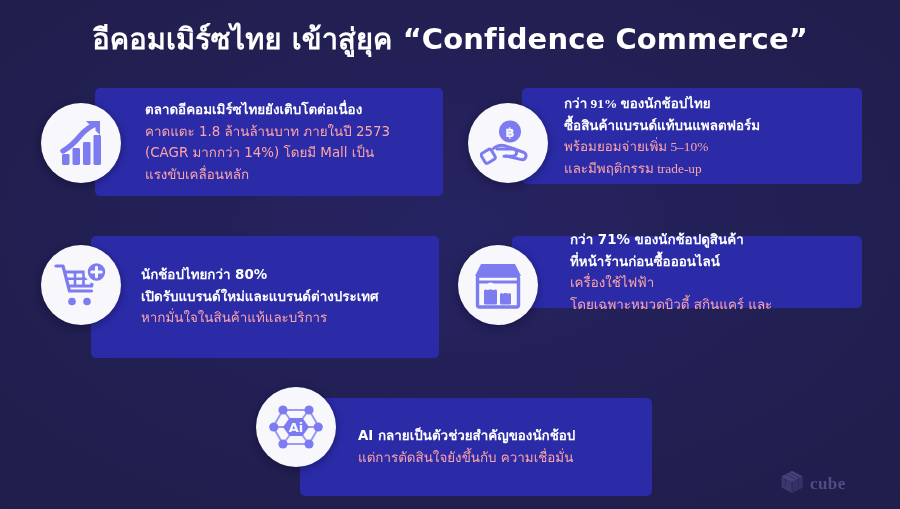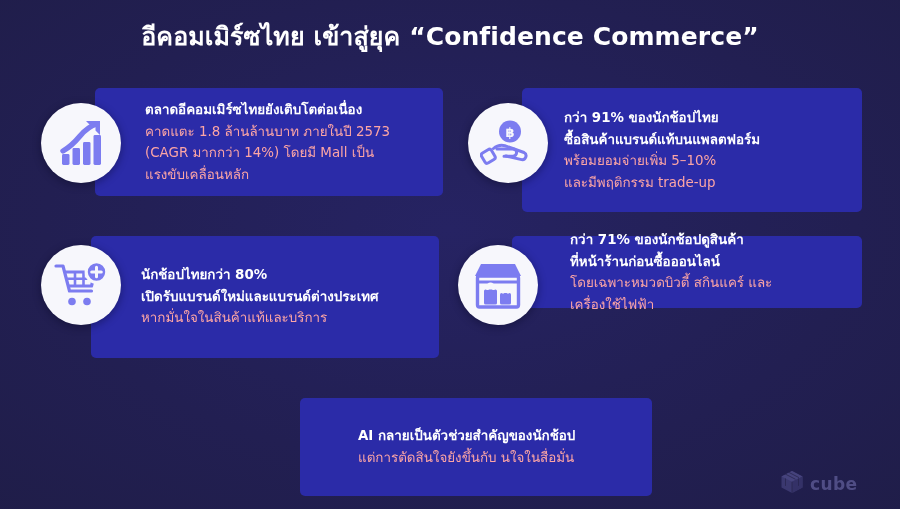--- a/index.html
+++ b/index.html
@@ -24,36 +24,36 @@
   }
 
   
   .title {
     position: absolute;
     top: 22px;
     left: 0;
     width: 900px;
     text-align: center;
     color: #ffffff;
-    font-size: 25px;
+    font-size: 29px;
     font-weight: bold;
     letter-spacing: 0.1px;
     line-height: 1.2;
     white-space: nowrap;
   }
 
   
   .card {
     position: absolute;
     background: #2b2ba8;
     border-radius: 5px;
     box-sizing: border-box;
   }
   .card-1 { left: 95px; top: 88px;  width: 348px; height: 108px; }
-  .card-2 { left: 522px; top: 88px;  width: 340px; height: 124px; }
+  .card-2 { left: 522px; top: 88px;  width: 340px; height: 96px; font-family: Liberation Serif, serif; }
   .card-3 { left: 91px; top: 236px; width: 348px; height: 122px; }
   .card-4 { left: 512px; top: 236px; width: 350px; height: 72px; }
   .card-5 { left: 300px; top: 398px; width: 352px; height: 98px; }
 
   .card-text {
     position: absolute;
     top: 50%;
     transform: translateY(-50%);
     color: #ffffff;
     font-size: 13.4px;
@@ -91,20 +91,21 @@
 
   
   .logo {
     position: absolute;
     left: 779px;
     top: 469px;
     display: flex;
     align-items: center;
     gap: 5px;
     opacity: 0.62;
+    font-family: Liberation Serif, serif;
   }
   .logo-text {
     color: #6d6aa8;
     font-size: 17px;
     font-weight: 600;
     letter-spacing: 0.4px;
   }
 </style>
 </head>
 <body>
@@ -168,43 +169,61 @@
       <circle cx="33" cy="40.5" r="3.8" fill="#7c7cf0"></circle>
       <circle cx="42.5" cy="11" r="10.3" fill="#7c7cf0" stroke="#f7f7fc" stroke-width="3.2"></circle>
       <path d="M42.5 6.2 v9.6 M37.7 11 h9.6" stroke="#f7f7fc" stroke-width="3" stroke-linecap="round"></path>
     </svg>
   </div>
 
   <div class="card card-4">
     <div class="card-text">
       <div class="line-bold">กว่า 71% ของนักช้อปดูสินค้า</div>
       <div class="line-bold">ที่หน้าร้านก่อนซื้อออนไลน์</div>
+      <div class="line-normal">เครื่องใช้ไฟฟ้า</div>
       <div class="line-normal">โดยเฉพาะหมวดบิวตี้ สกินแคร์ และ</div>
-      <div class="line-normal">เครื่องใช้ไฟฟ้า</div>
     </div>
   </div>
   <div class="icon-circle icon-4">
     <svg width="54" height="50" viewBox="0 0 54 50" aria-hidden="true">
       <path d="M4 16 L10 4 h34 l6 12 Z" fill="#7c7cf0"></path>
       <rect x="6.5" y="16" width="41" height="31" rx="2" fill="none" stroke="#7c7cf0" stroke-width="3.4"></rect>
       <path d="M6.5 22 h41" stroke="#7c7cf0" stroke-width="3" fill="none"></path>
       <g fill="#7c7cf0">
         <rect x="13" y="29.5" width="13" height="15" rx="1.6"></rect>
         <rect x="29" y="33" width="11" height="11.5" rx="1.6"></rect>
       </g>
       <path d="M16.5 30 v-3.2 a3 3 0 0 1 6 0 v3.2" fill="none" stroke="#f7f7fc" stroke-width="2.4"></path>
       <path d="M32 33.4 v-2.6 a2.5 2.5 0 0 1 5 0 v2.6" fill="none" stroke="#f7f7fc" stroke-width="2.2"></path>
     </svg>
   </div>
 
   <div class="card card-5">
     <div class="card-text">
       <div class="line-bold">AI กลายเป็นตัวช่วยสำคัญของนักช้อป</div>
-      <div class="line-normal">แต่การตัดสินใจยังขึ้นกับ นใจในสื่อมั่น</div>
-    </div>
+      <div class="line-normal">แต่การตัดสินใจยังขึ้นกับ ความเชื่อมั่น</div>
+    </div>
+  </div>
+  <div class="icon-circle icon-5">
+    <svg width="54" height="52" viewBox="0 0 54 52" aria-hidden="true">
+      <g stroke="#9a9af2" stroke-width="2" fill="none">
+        <path d="M14 9 H40 L50 26 L40 43 H14 L4 26 Z"></path>
+        <path d="M14 9 L27 26 M40 9 L27 26 M4 26 H27 M50 26 H27 M14 43 L27 26 M40 43 L27 26"></path>
+      </g>
+      <path d="M20.5 17 H33.5 L40 26 L33.5 35 H20.5 L14 26 Z" fill="#7c7cf0"></path>
+      <text x="27" y="31" text-anchor="middle" font-family="'DejaVu Sans','Liberation Sans',sans-serif" font-size="13" font-weight="bold" fill="#f7f7fc">Ai</text>
+      <g fill="#7c7cf0">
+        <circle cx="14" cy="9" r="4.6"></circle>
+        <circle cx="40" cy="9" r="4.6"></circle>
+        <circle cx="4.8" cy="26" r="4.6"></circle>
+        <circle cx="49.2" cy="26" r="4.6"></circle>
+        <circle cx="14" cy="43" r="4.6"></circle>
+        <circle cx="40" cy="43" r="4.6"></circle>
+      </g>
+    </svg>
   </div>
 
   <div class="logo">
     <span>
       <svg width="26" height="26" viewBox="0 0 26 26" aria-hidden="true">
         <path d="M13 2 L23.5 7.4 V18.6 L13 24 L2.5 18.6 V7.4 Z" fill="#4b4885"></path>
         <path d="M13 2 L23.5 7.4 L13 12.8 L2.5 7.4 Z" fill="#5d5a9b"></path>
         <path d="M13 12.8 L23.5 7.4 V18.6 L13 24 Z" fill="#413e78"></path>
         <g stroke="#2b294f" stroke-width="0.9" fill="none" opacity="0.85">
           <path d="M6 4.9 L16.5 10.3 M9.5 3.2 L20 8.6"></path>

